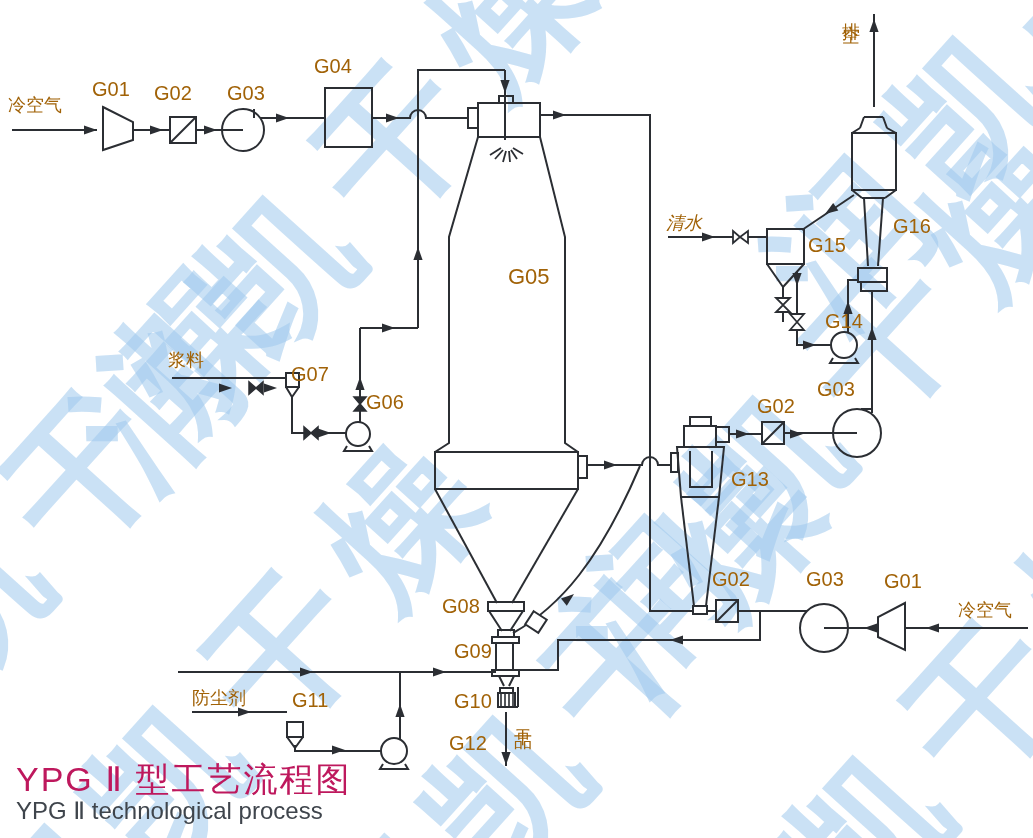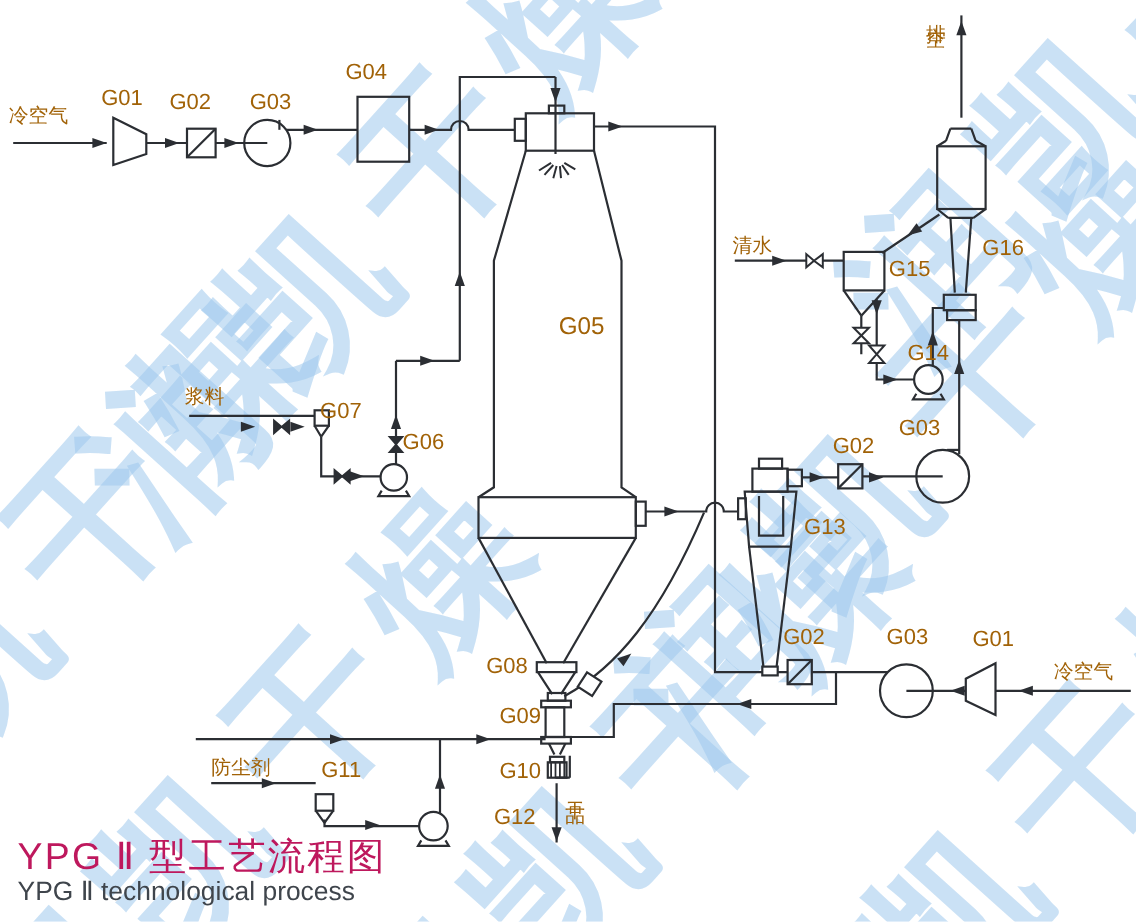--- a/index.html
+++ b/index.html
@@ -254,39 +254,39 @@
       <use href="#ah" transform="translate(345,750)"></use>
       <use href="#ah" transform="translate(506,765) rotate(90)"></use>
     </g>
   </svg>
 
   <div class="lbl cjk" style="left:8px;   top:96px;">冷空气</div>
   <div class="lbl" style="left:92px;  top:79px;">G01</div>
   <div class="lbl" style="left:154px; top:83px;">G02</div>
   <div class="lbl" style="left:227px; top:83px;">G03</div>
   <div class="lbl" style="left:314px; top:56px;">G04</div>
-  <div class="lbl" style="left:508px; top:265px; font-size:22px;margin-top:20px;">G05</div>
+  <div class="lbl" style="left:508px; top:265px; font-size:22px;">G05</div>
   <div class="lbl cjk" style="left:168px; top:351px;">浆料</div>
   <div class="lbl" style="left:291px; top:364px;">G07</div>
   <div class="lbl" style="left:366px; top:392px;">G06</div>
   <div class="lbl" style="left:442px; top:596px;">G08</div>
   <div class="lbl" style="left:454px; top:641px;">G09</div>
   <div class="lbl" style="left:454px; top:691px;">G10</div>
   <div class="lbl cjk vert" style="left:513px; top:715px;">干品</div>
   <div class="lbl cjk" style="left:192px; top:689px;">防尘剂</div>
   <div class="lbl" style="left:292px; top:690px;">G11</div>
   <div class="lbl" style="left:412px; top:733px;margin-left:37px;">G12</div>
   <div class="lbl" style="left:731px; top:469px;">G13</div>
   <div class="lbl" style="left:757px; top:396px;">G02</div>
   <div class="lbl" style="left:817px; top:379px;">G03</div>
   <div class="lbl" style="left:712px; top:569px;">G02</div>
   <div class="lbl" style="left:806px; top:569px;">G03</div>
   <div class="lbl" style="left:884px; top:571px;">G01</div>
   <div class="lbl cjk" style="left:958px; top:601px;">冷空气</div>
-  <div class="lbl cjk" style="left:666px; top:214px;">清水</div>
+  <div class="lbl cjk" style="left:666px; top:214px;font-style:italic;">清水</div>
   <div class="lbl" style="left:808px; top:235px;">G15</div>
   <div class="lbl" style="left:825px; top:311px;">G14</div>
   <div class="lbl" style="left:893px; top:216px;text-align:right;">G16</div>
   <div class="lbl cjk vert" style="left:841px; top:8px;">排空</div>
 
   <div class="lbl title-cn" style="left:16px; top:762px;">YPG Ⅱ 型工艺流程图</div>
   <div class="lbl title-en" style="left:16px; top:798px;">YPG Ⅱ technological process</div>
 </div>
 
 </body></html>

